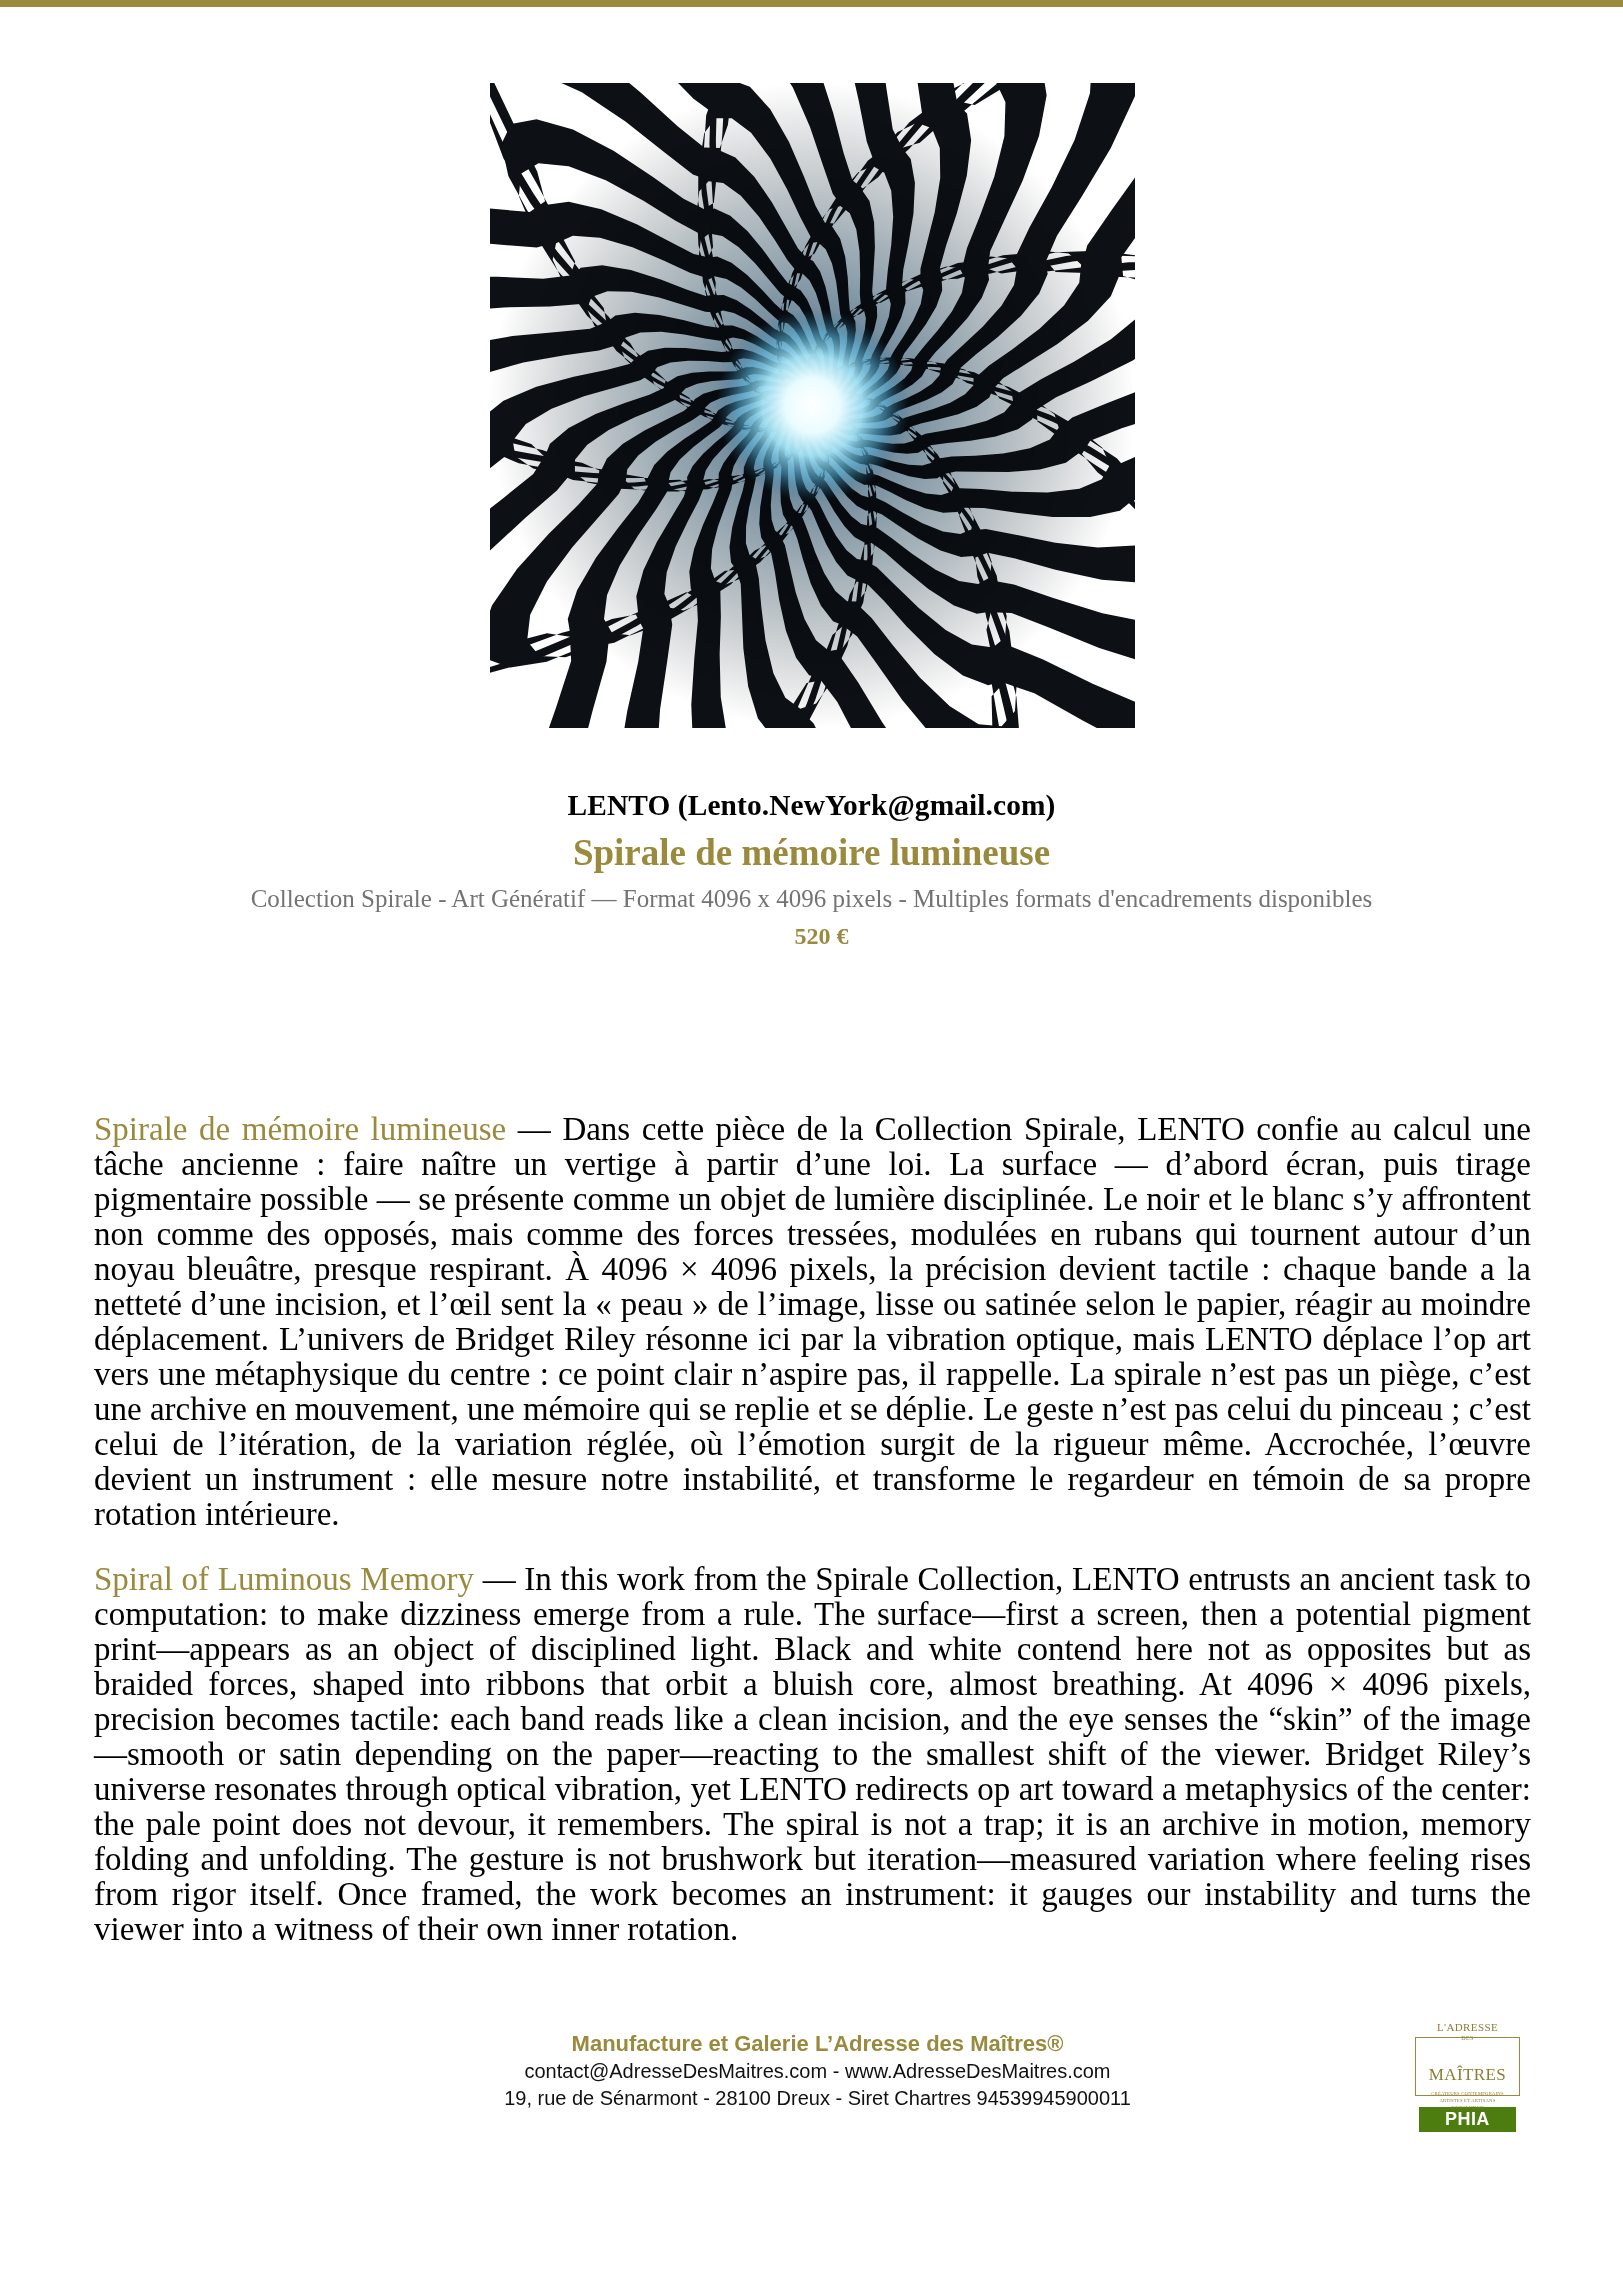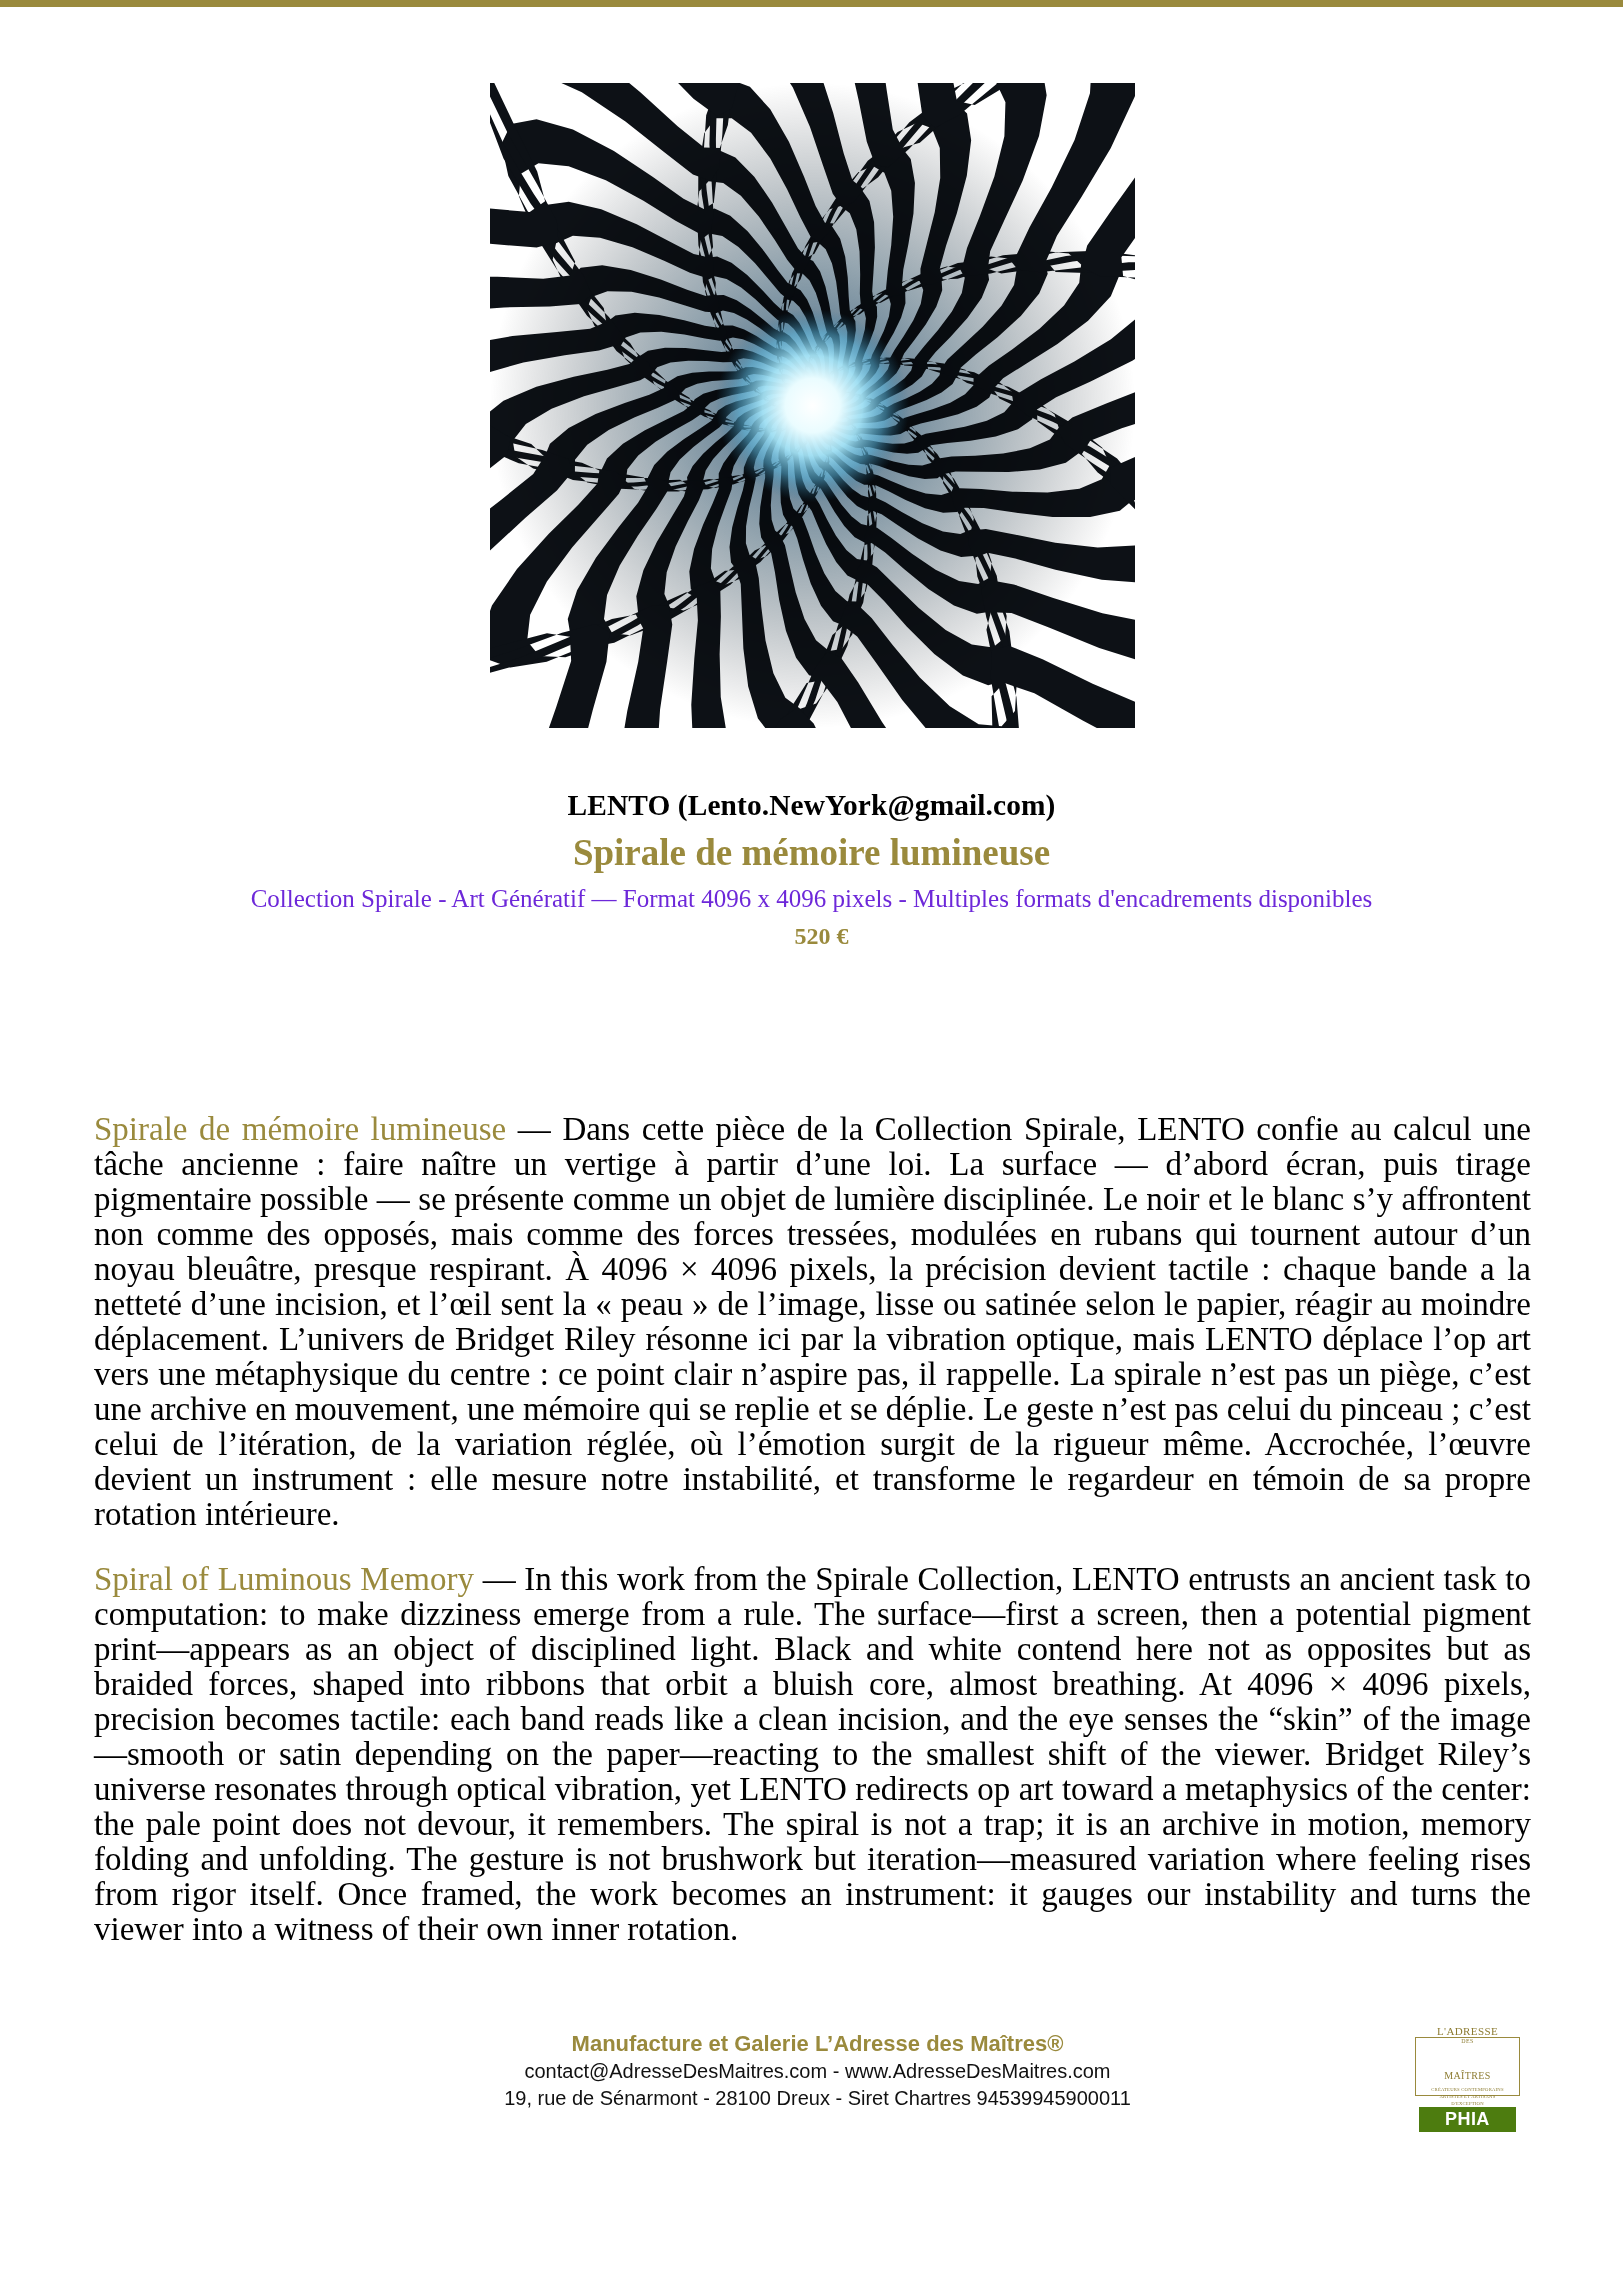--- a/index.html
+++ b/index.html
@@ -63,21 +63,21 @@
     font-weight: bold;
     font-size: 37px;
     line-height: 1.12;
     color: #9a8a3d;
   }
   .work-meta {
     margin-top: 10.5px;
     font-family: "Liberation Serif", "DejaVu Serif", serif;
     font-size: 25px;
     line-height: 1.2;
-    color: #6d28d9;
+    color: #737373;
   }
   .work-price {
     margin-top: 7.9px;
     font-family: "Liberation Serif", "DejaVu Serif", serif;
     font-weight: bold;
     font-size: 24px;
     line-height: 1.2;
     color: #9a8a3d;
     padding-left: 20px;
   }
@@ -161,21 +161,21 @@
     font-size: 11px;
     letter-spacing: 0.4px;
     line-height: 1.1;
   }
   .logo-l2 {
     font-size: 5.9px;
     letter-spacing: 0.4px;
     line-height: 1.4;
   }
   .logo-l3 {
-    font-size: 10px;
+    font-size: 17px;
     letter-spacing: 0.4px;
     line-height: 1.1;
     margin-top: 24px;
   }
   .logo-divider {
     width: 77px;
     height: 0.7px;
     background: #a9994f;
     margin: 3.3px 0 3.3px 0;
   }

